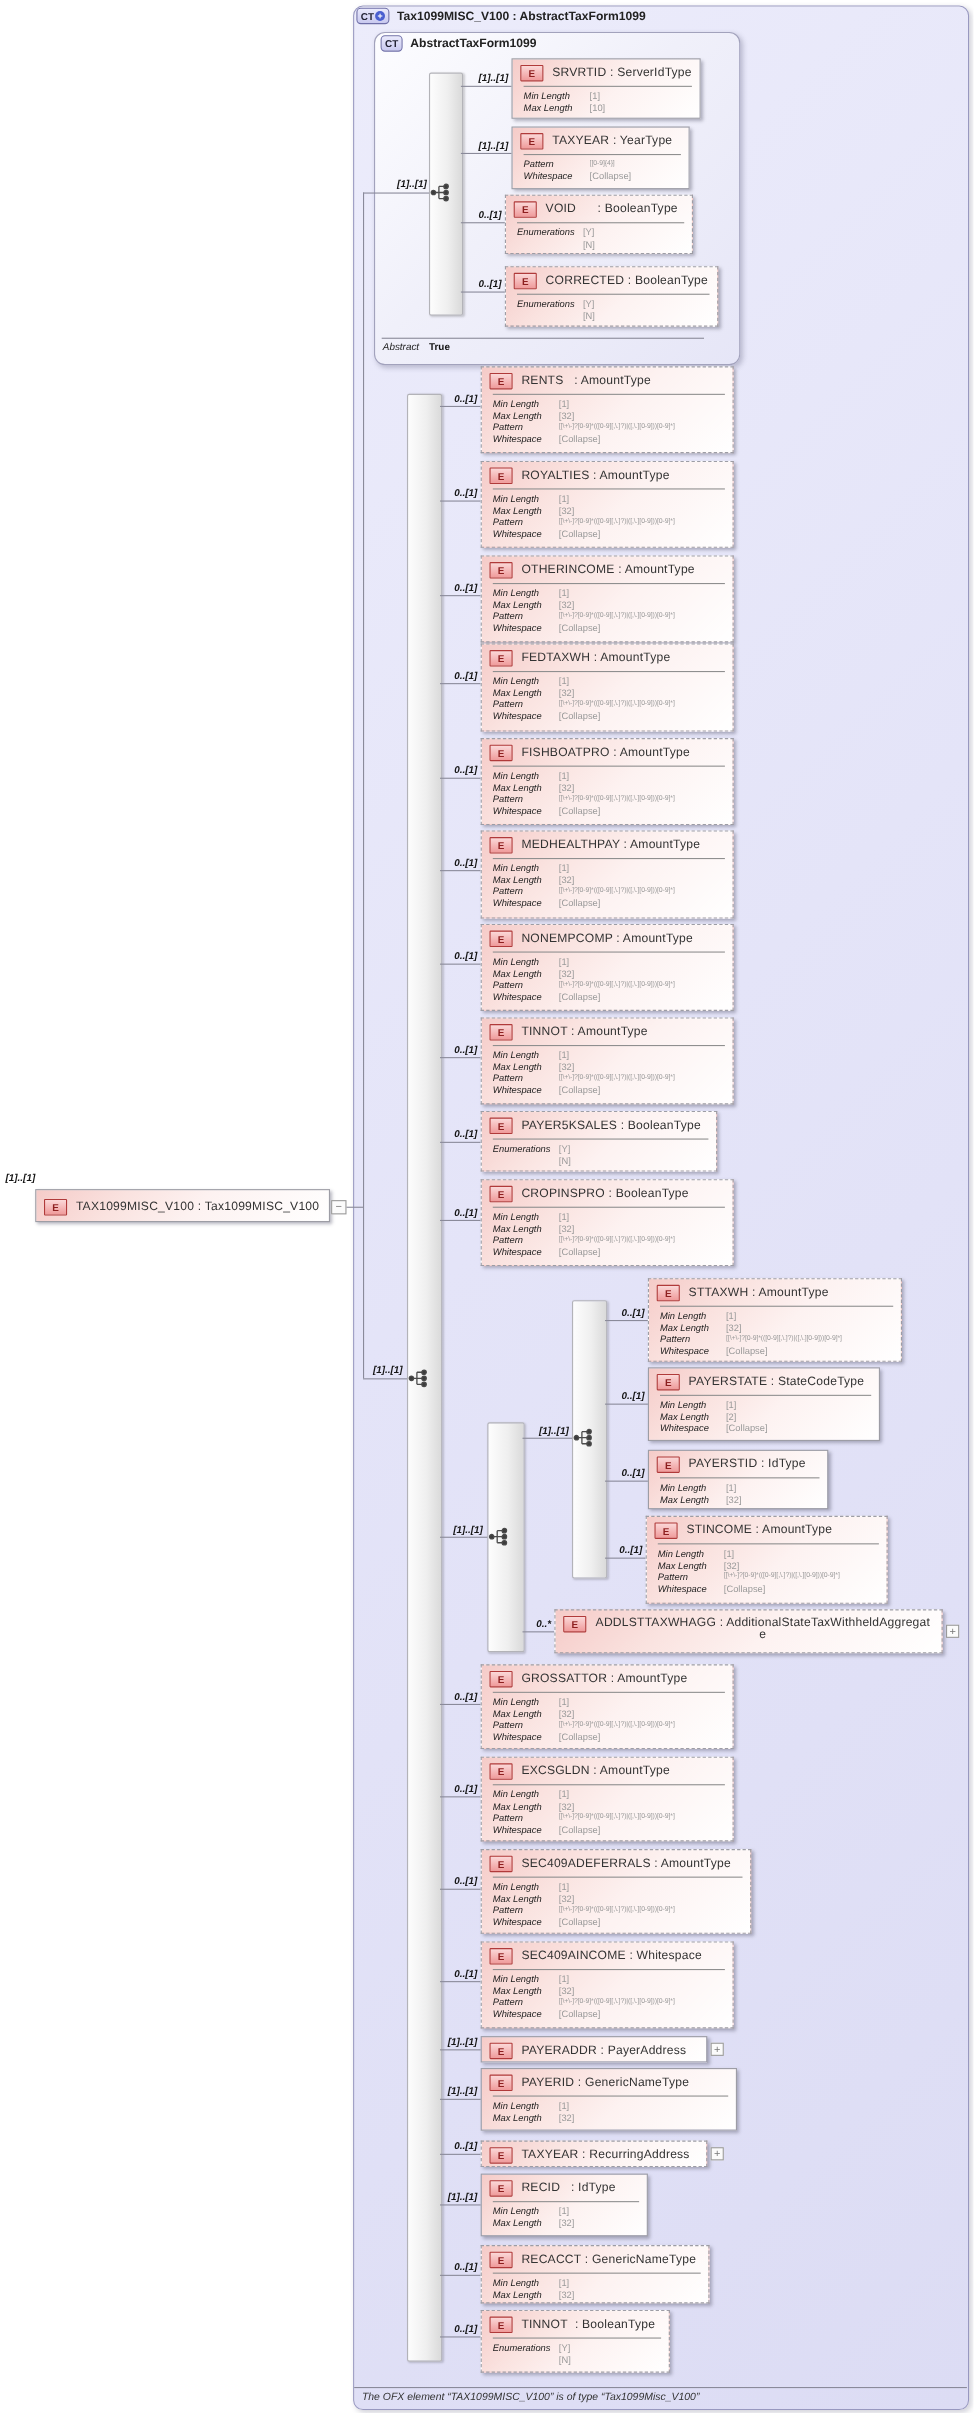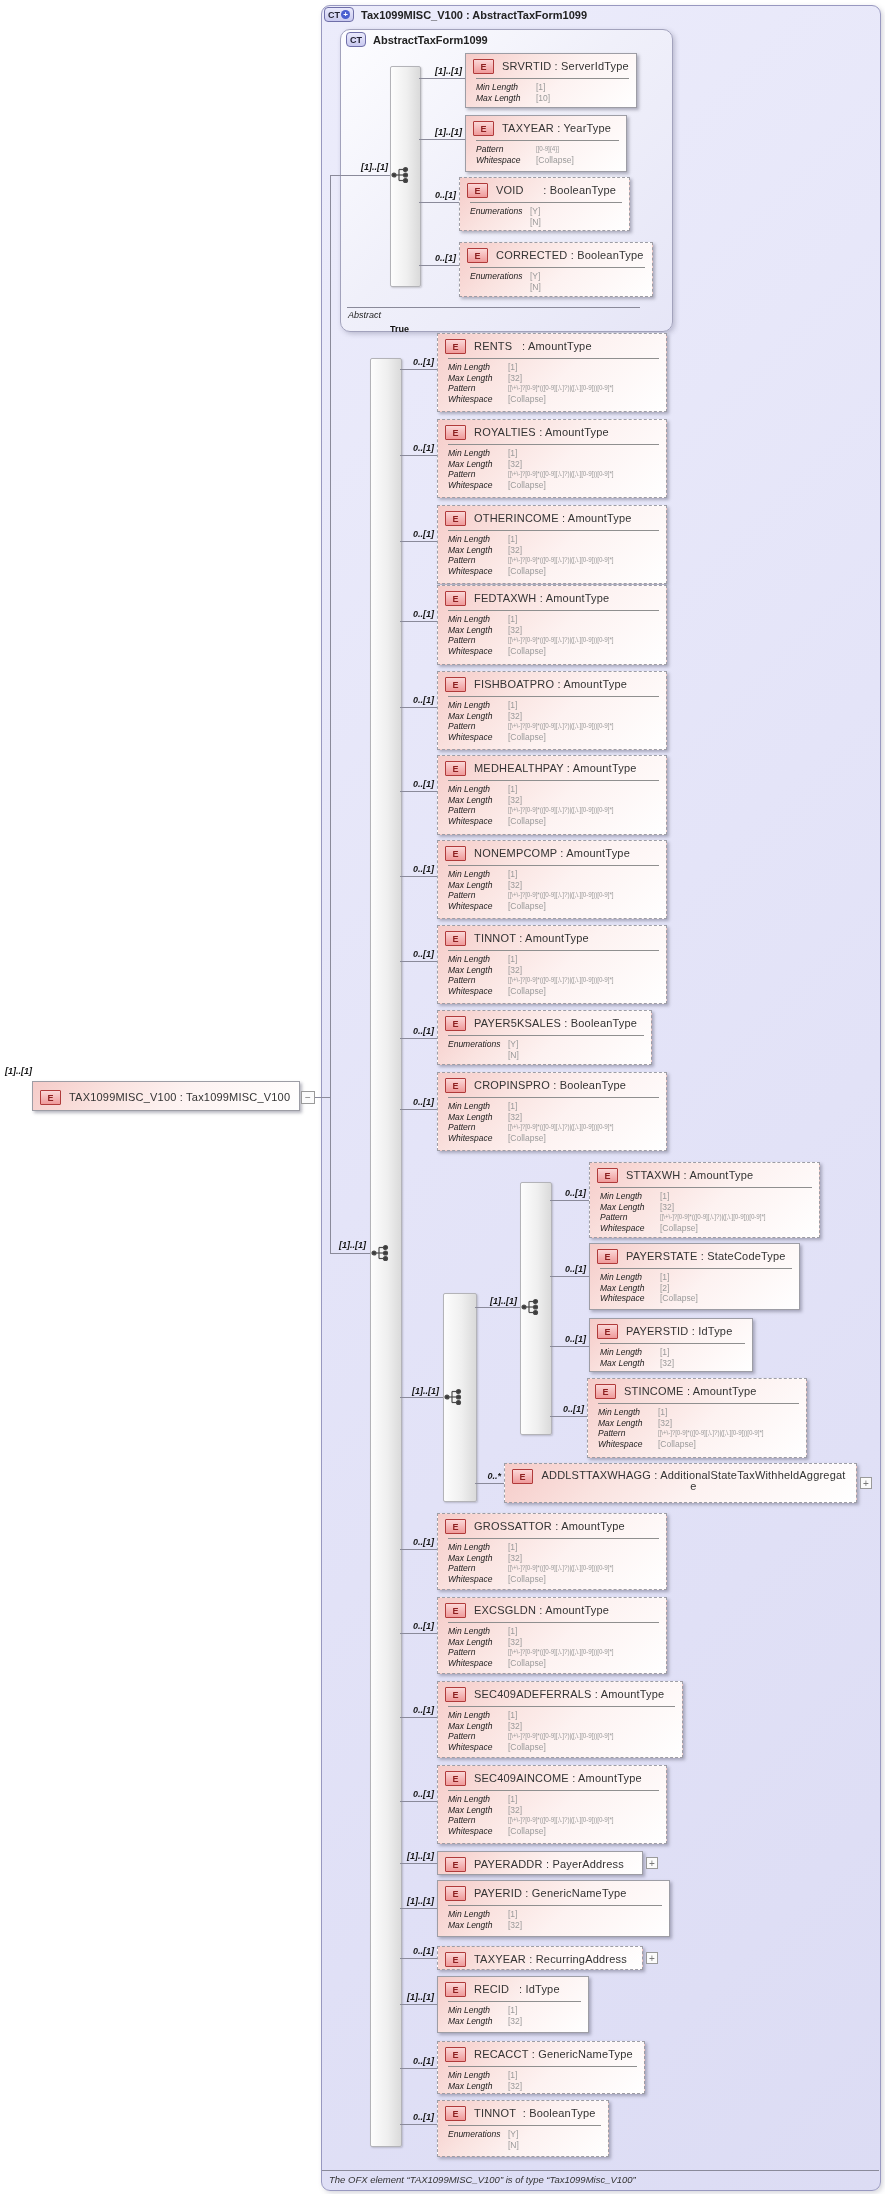--- a/index.html
+++ b/index.html
@@ -67,21 +67,21 @@
   <span class="hdr-title">Tax1099MISC_V100 : AbstractTaxForm1099</span>
 </div>
 
 <div class="inner-ct"></div>
 <div class="hdr" style="left:346px;top:32px">
   <span class="ctbadge">CT</span>
   <span class="hdr-title">AbstractTaxForm1099</span>
 </div>
 <div class="cline" style="left:347px;top:307px;width:293px;height:1px"></div>
 <div class="basefooter-label" style="left:348px;top:310px">Abstract</div>
-<div class="basefooter-value" style="left:390px;top:324px">True</div>
+<div class="basefooter-value" style="left:390px;top:310px">True</div>
 
 <div class="card" style="left:5px;top:1066px">[1]..[1]</div>
 <div class="ebox" style="left:32px;top:1081px;width:268px;height:30px">
   <div class="ehead" style="padding-top:8px">
     <span class="ebadge">E</span>
     <span class="etitle">TAX1099MISC_V100 : Tax1099MISC_V100</span>
   </div>
 </div>
 <div class="minusbox" style="left:301px;top:1091px">−</div>
 <div class="cline" style="left:315px;top:1097px;width:15px;height:1px"></div>
@@ -635,21 +635,21 @@
       <div class="facet">
         <div class="flabel">Whitespace</div>
         <div class="fvalue">[Collapse]</div>
       </div>
     </div>
     <div class="cline" style="left: 400px; top: 1801px; width: 37px; height: 1px;"></div>
     <div class="card" style="right: 451px; top: 1789px;">0..[1]</div>
     <div class="ebox dashed" style="left: 437px; top: 1765px; width: 230px; height: 79px;">
       <div class="ehead">
         <div class="ebadge">E</div>
-        <div class="etitle">SEC409AINCOME : AmountType</div>
+        <div class="etitle">SEC409AINCOME : Whitespace</div>
       </div>
       <div class="esep"></div>
       <div class="facet">
         <div class="flabel">Min Length</div>
         <div class="fvalue">[1]</div>
       </div>
       <div class="facet">
         <div class="flabel">Max Length</div>
         <div class="fvalue">[32]</div>
       </div>

